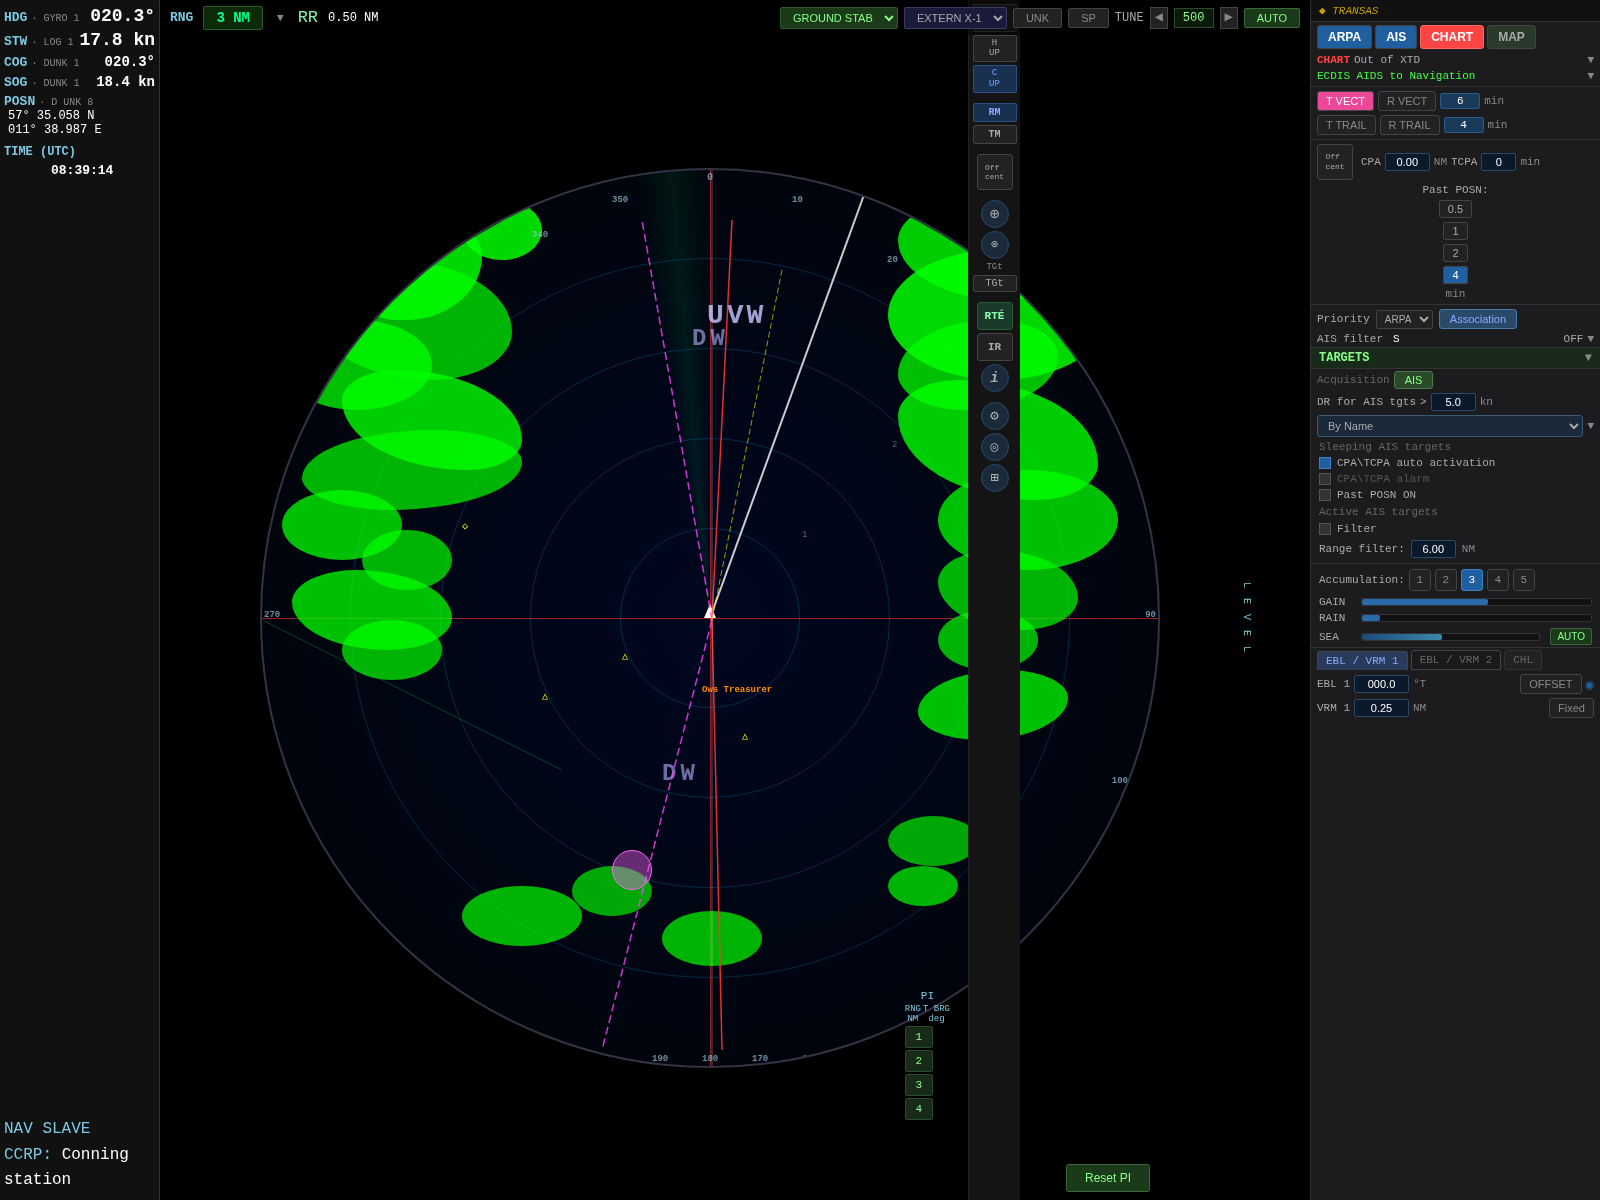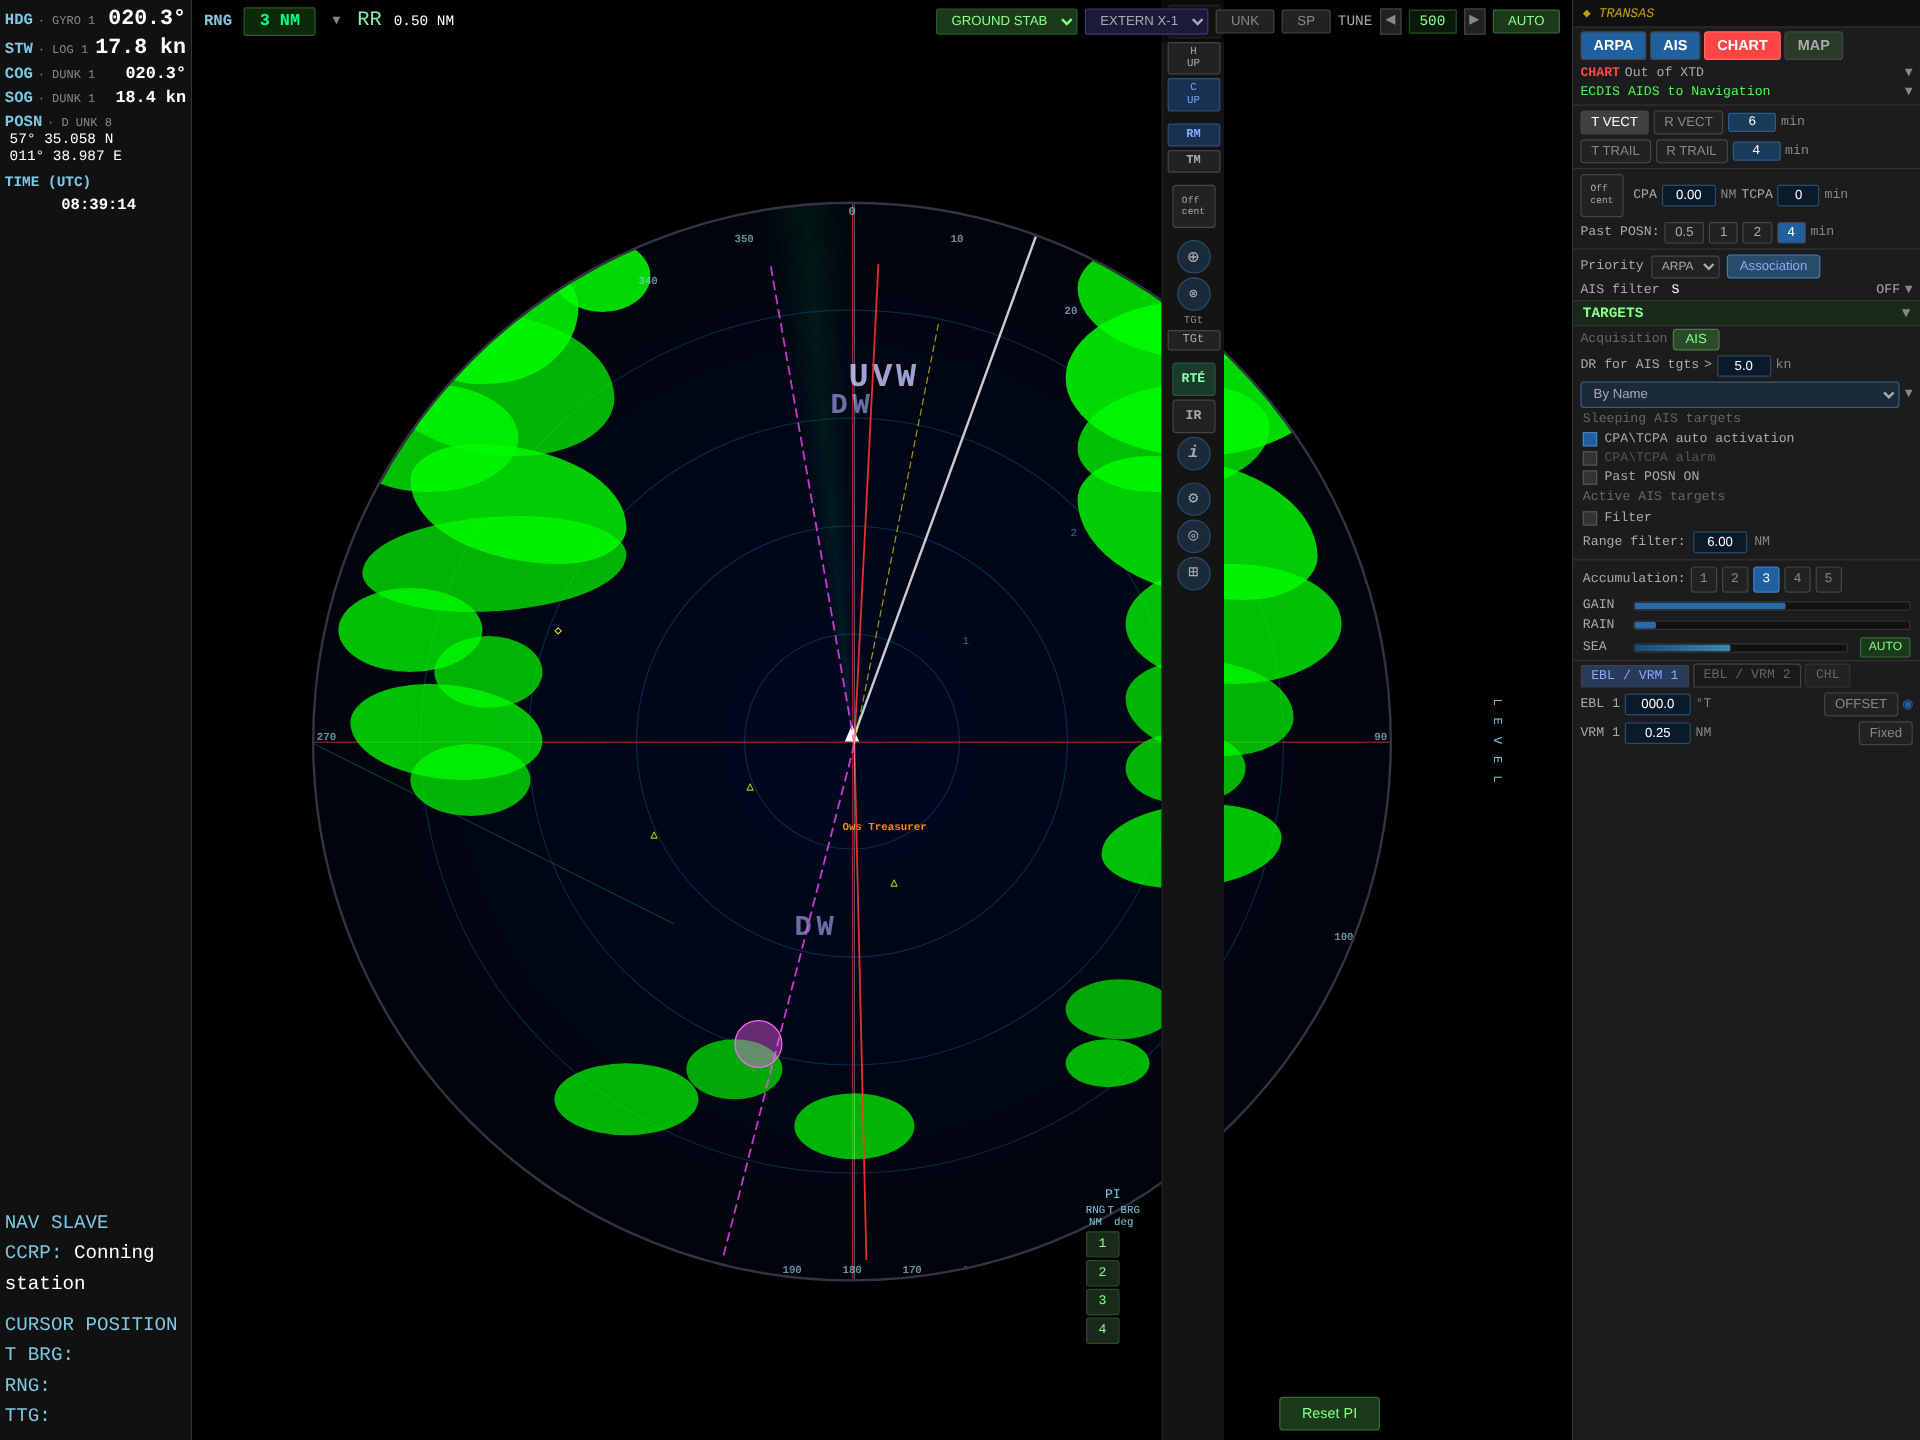--- a/index.html
+++ b/index.html
@@ -225,21 +225,21 @@
     }
     .param-unit { color: #888; }
 
     .toggle-btn {
       padding: 3px 8px;
       border: 1px solid #444;
       border-radius: 3px;
       font-size: 11px;
       cursor: pointer;
     }
-    .toggle-active { background: #404040; color: #fff; }
+    .toggle-active { background: #ec4899; color: #fff; }
     .toggle-inactive { background: #222; color: #888; }
 
     .cpa-row {
       display: flex;
       align-items: center;
       padding: 2px 6px;
       gap: 4px;
       font-size: 11px;
     }
 
@@ -253,20 +253,21 @@
       border-radius: 2px;
       font-size: 11px;
     }
 
     .past-posn-row {
       display: flex;
       align-items: center;
       padding: 2px 6px;
       gap: 4px;
       font-size: 11px;
+      flex-direction: column;
     }
     .posn-btn {
       padding: 2px 8px;
       border: 1px solid #444;
       border-radius: 2px;
       background: #222;
       color: #aaa;
       cursor: pointer;
       font-size: 11px;
     }
@@ -784,35 +785,20 @@
     <div class="time-label">TIME (UTC)</div>
     <div style="height:4px"></div>
     <div class="time-val">08:39:14</div>
   </div>
 
   <div class="left-bottom">
     <div style="color:#7ec8e3; margin-top:8px">NAV SLAVE</div>
     <div>
       <span>CCRP:</span>
       <span style="color:#fff">Conning station</span>
-    </div>
-    <div style="margin-top:8px">
-      <div style="color:#7ec8e3">CURSOR POSITION</div>
-      <div>
-        <span style="color:#7ec8e3">T BRG:</span>
-        <span style="color:#fff"></span>
-      </div>
-      <div>
-        <span style="color:#7ec8e3">RNG:</span>
-        <span style="color:#fff"></span>
-      </div>
-      <div>
-        <span style="color:#7ec8e3">TTG:</span>
-        <span style="color:#fff"></span>
-      </div>
     </div>
   </div>
 </div>
 
 <div id="radar-area" style="position:relative; flex:1; background:#000; overflow:hidden;">
 
   <div id="top-bar">
     <span class="rng-label">RNG</span>
     <div class="rng-value-box">3 NM</div>
     <span style="color:#888; margin:0 4px">▼</span>

